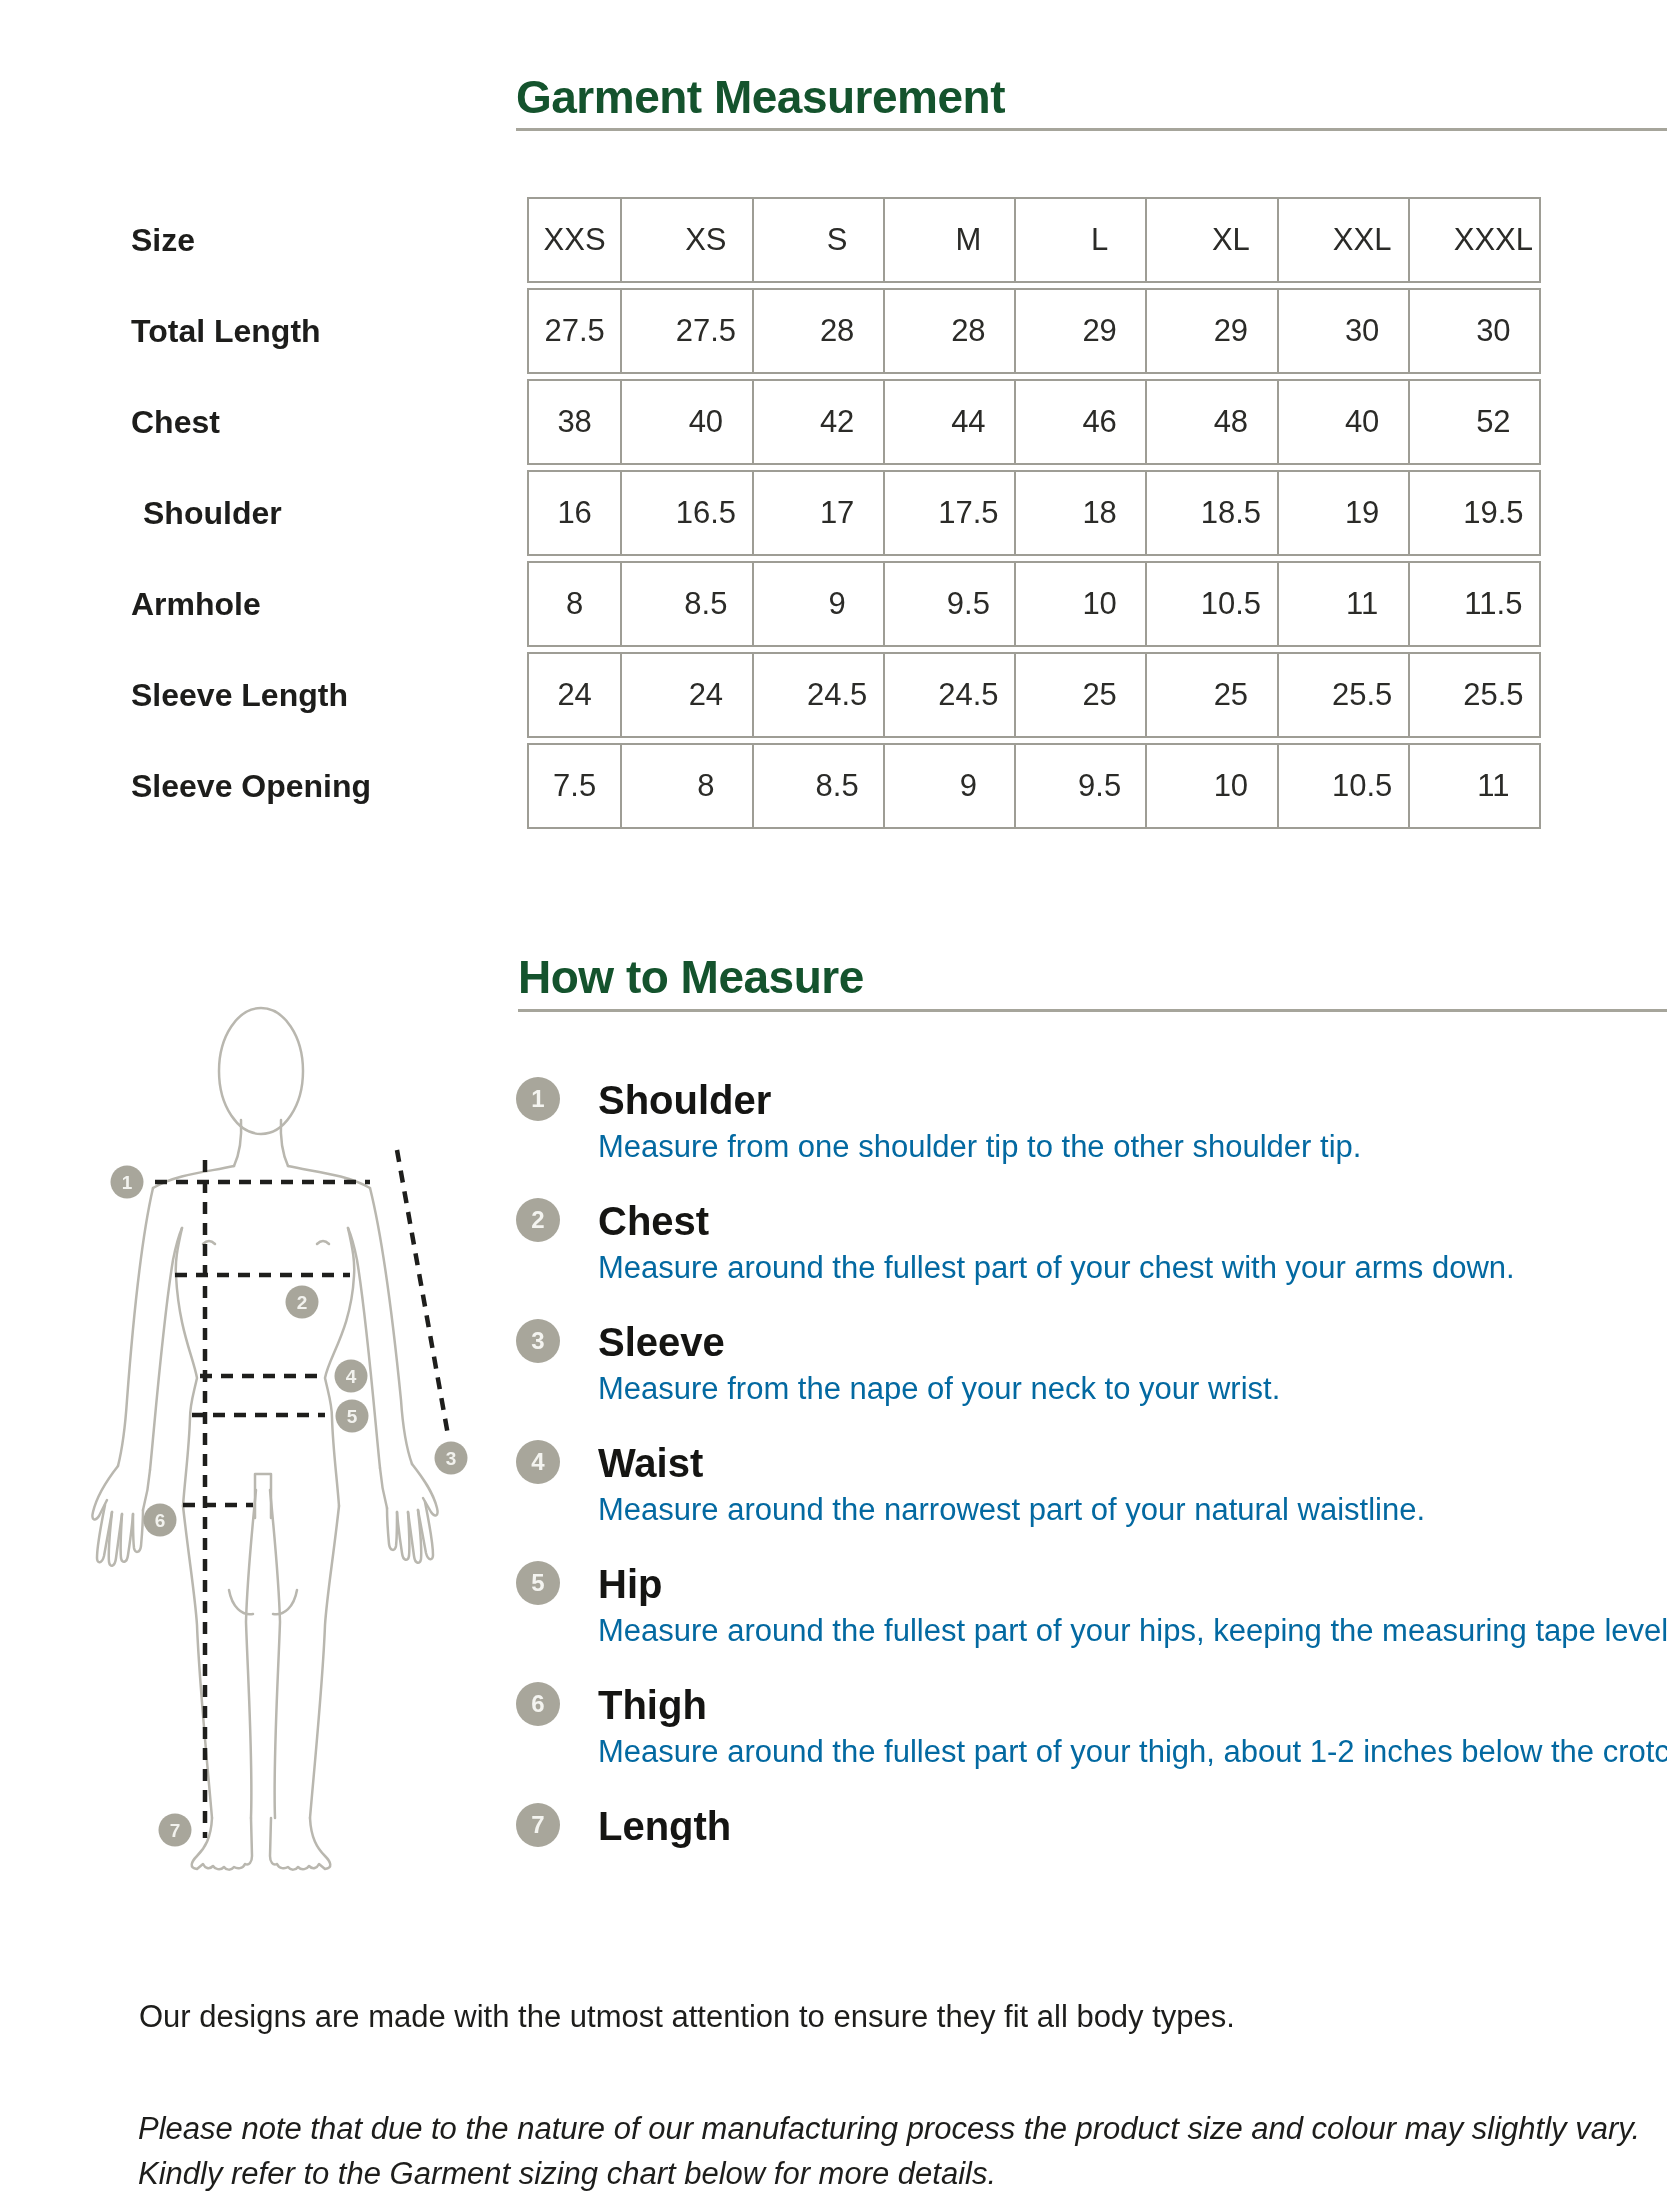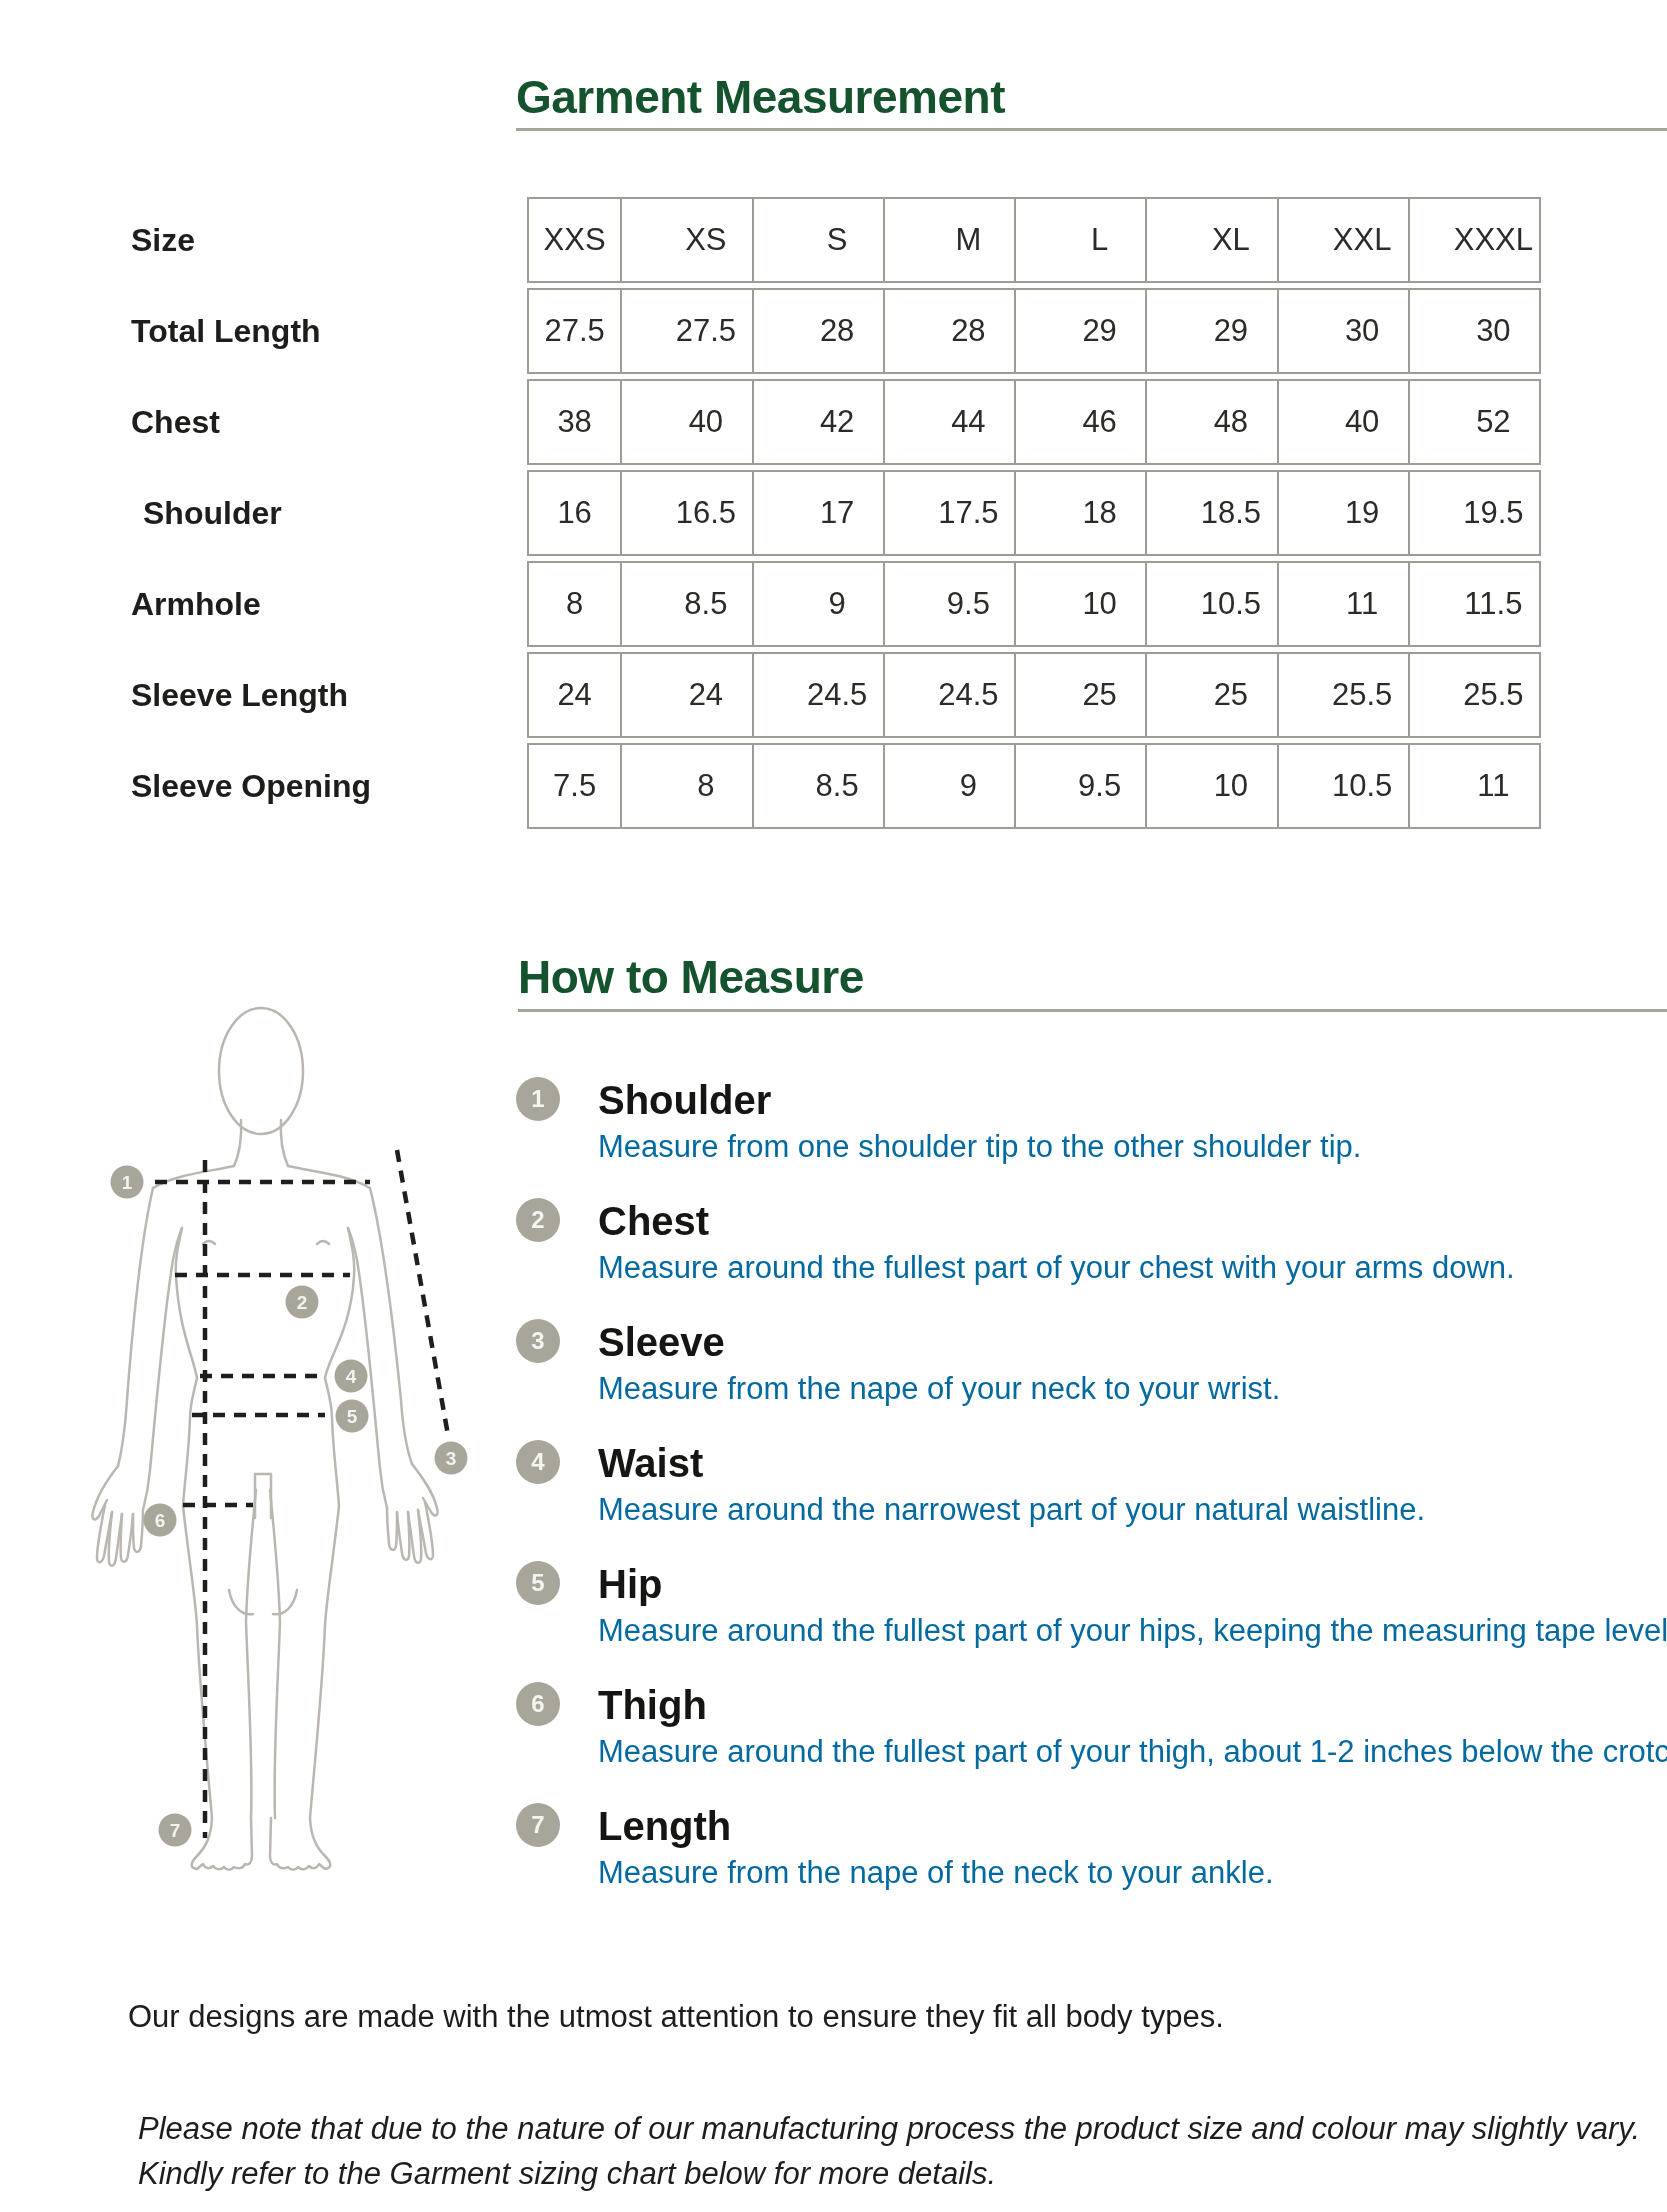--- a/index.html
+++ b/index.html
@@ -189,21 +189,20 @@
     <div class="hm-circle">6</div>
     <div class="hm-text">
       <div class="hm-title">Thigh</div>
       <div class="hm-desc">Measure around the fullest part of your thigh, about 1-2 inches below the crotch.</div>
     </div>
   </div>
   <div class="abs hm-item" style="top:1803px;">
     <div class="hm-circle">7</div>
     <div class="hm-text">
       <div class="hm-title">Length</div>
-      <div class="hm-desc">Measure from the nape of the neck to your ankle.</div>
     </div>
   </div>
 
   <div class="abs figure-wrap">
     <svg width="385" height="890" viewBox="0 0 385 890" xmlns="http://www.w3.org/2000/svg">
       <g class="outline">
         <ellipse cx="176" cy="71" rx="42" ry="63"></ellipse>
         <path d="M156,120 C157,140 154,155 149,166"></path>
         <path d="M196,120 C195,140 198,155 203,166"></path>
         <path d="M149,166 C122,172 92,174 68,188"></path>
@@ -279,19 +278,19 @@
           <text class="marker-num" x="75" y="527">6</text>
         </g>
         <g>
           <circle class="marker-circle" cx="90" cy="830" r="16.5"></circle>
           <text class="marker-num" x="90" y="837">7</text>
         </g>
       </g>
     </svg>
   </div>
 
-  <div class="abs note" style="left:128px;top:1994px;">Our designs are made with the utmost attention to ensure they fit all body types.</div>
+  <div class="abs note" style="left:139px;top:1994px;">Our designs are made with the utmost attention to ensure they fit all body types.</div>
   <div class="abs" style="left:138px;top:2106px;font-style:italic;">
     <div class="note">Please note that due to the nature of our manufacturing process the product size and colour may slightly vary.</div>
     <div class="note">Kindly refer to the Garment sizing chart below for more details.</div>
   </div>
 
 </div>
 
 </body></html>

